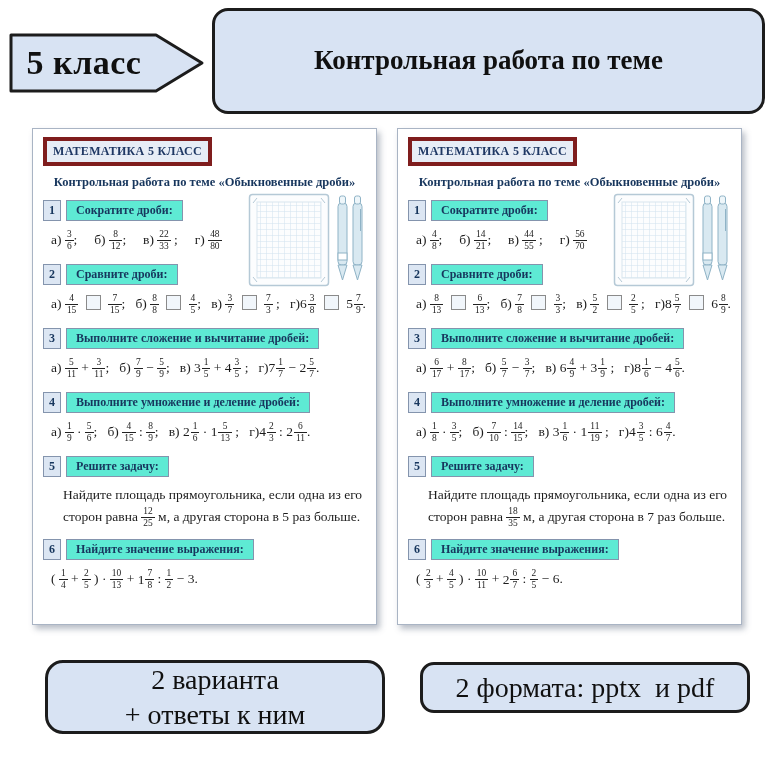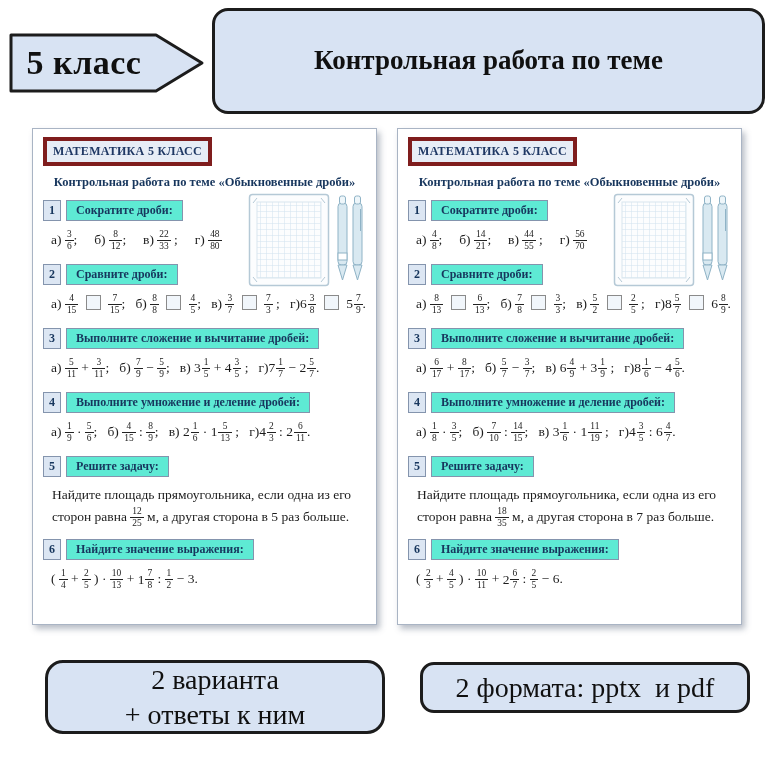--- a/index.html
+++ b/index.html
@@ -51,21 +51,21 @@
   }
   .tlabel{
     display:inline-block;padding:2px 9px;
     background:#5eead4;border:1px solid #8494ad;
     font-size:12px;font-weight:bold;color:#17365d;
   }
   .texpr{
     margin:8px 0 6px 8px;font-size:13.5px;color:#1c1c1c;
     white-space:pre-wrap;line-height:1.45;min-height:24px;
   }
-  .texpr.prose{margin-left:9px;line-height:1.55;}
+  .texpr.prose{margin-left:20px;line-height:1.55;}
   
   .fr{display:inline-block;vertical-align:-0.45em;text-align:center;
       font-size:0.70em;line-height:1.12;}
   .fr .nu{display:block;padding:0 2px;border-bottom:1px solid #222;}
   .fr .de{display:block;padding:0 2px;}
   .mx{margin-right:1px;}
   .cbx{display:inline-block;width:13px;height:13px;border:1px solid #8a8a8a;
        background:#f1f6fb;vertical-align:-2px;margin:0 4px;}
   
   .deco{position:absolute;top:64px;right:8px;z-index:1;}

